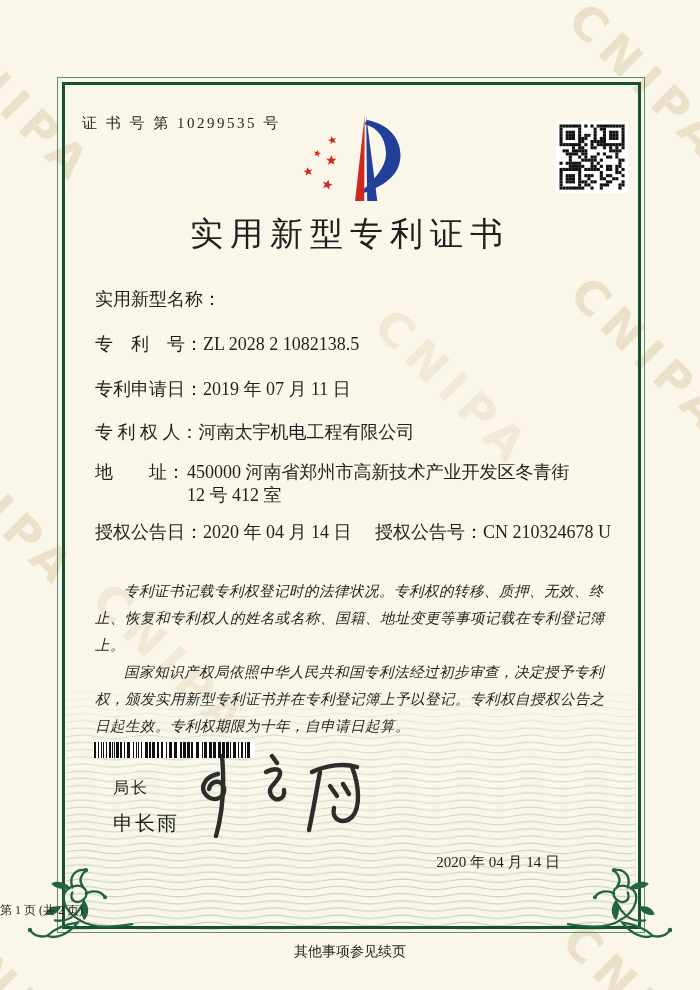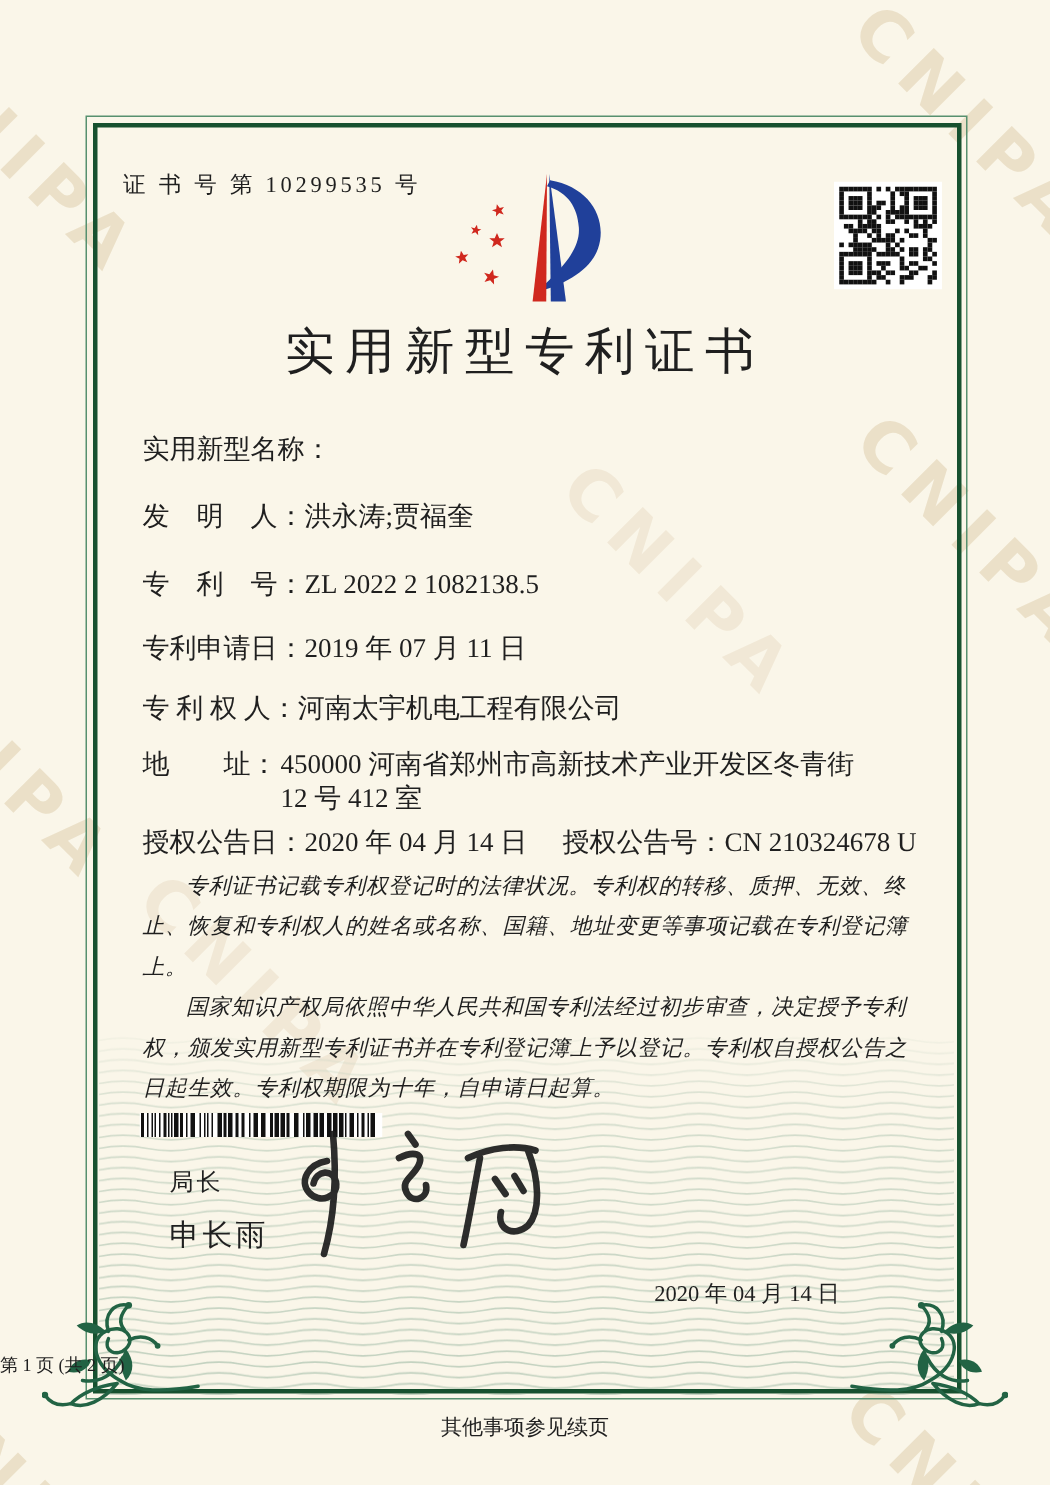--- a/index.html
+++ b/index.html
@@ -380,26 +380,22 @@
       <rect x="62.4" y="65.5" width="3.1" height="3.1" fill="#111111"></rect>
     </svg>
 
   <div class="title">实用新型专利证书</div>
 
   <div class="fields">
     <div class="frow">
       <span class="flabel">实用新型名称：</span>
     </div>
     <div class="frow">
-      <span class="flabel">发　明　人：</span>
-      <span class="fvalue">洪永涛;贾福奎</span>
-    </div>
-    <div class="frow">
       <span class="flabel">专　利　号：</span>
-      <span class="fvalue">ZL 2022 2 1082138.5</span>
+      <span class="fvalue">ZL 2028 2 1082138.5</span>
     </div>
     <div class="frow">
       <span class="flabel">专利申请日：</span>
       <span class="fvalue">2019 年 07 月 11 日</span>
     </div>
     <div class="frow">
       <span class="flabel">专 利 权 人：</span>
       <span class="fvalue">河南太宇机电工程有限公司</span>
     </div>
     <div class="frow frow-address">

